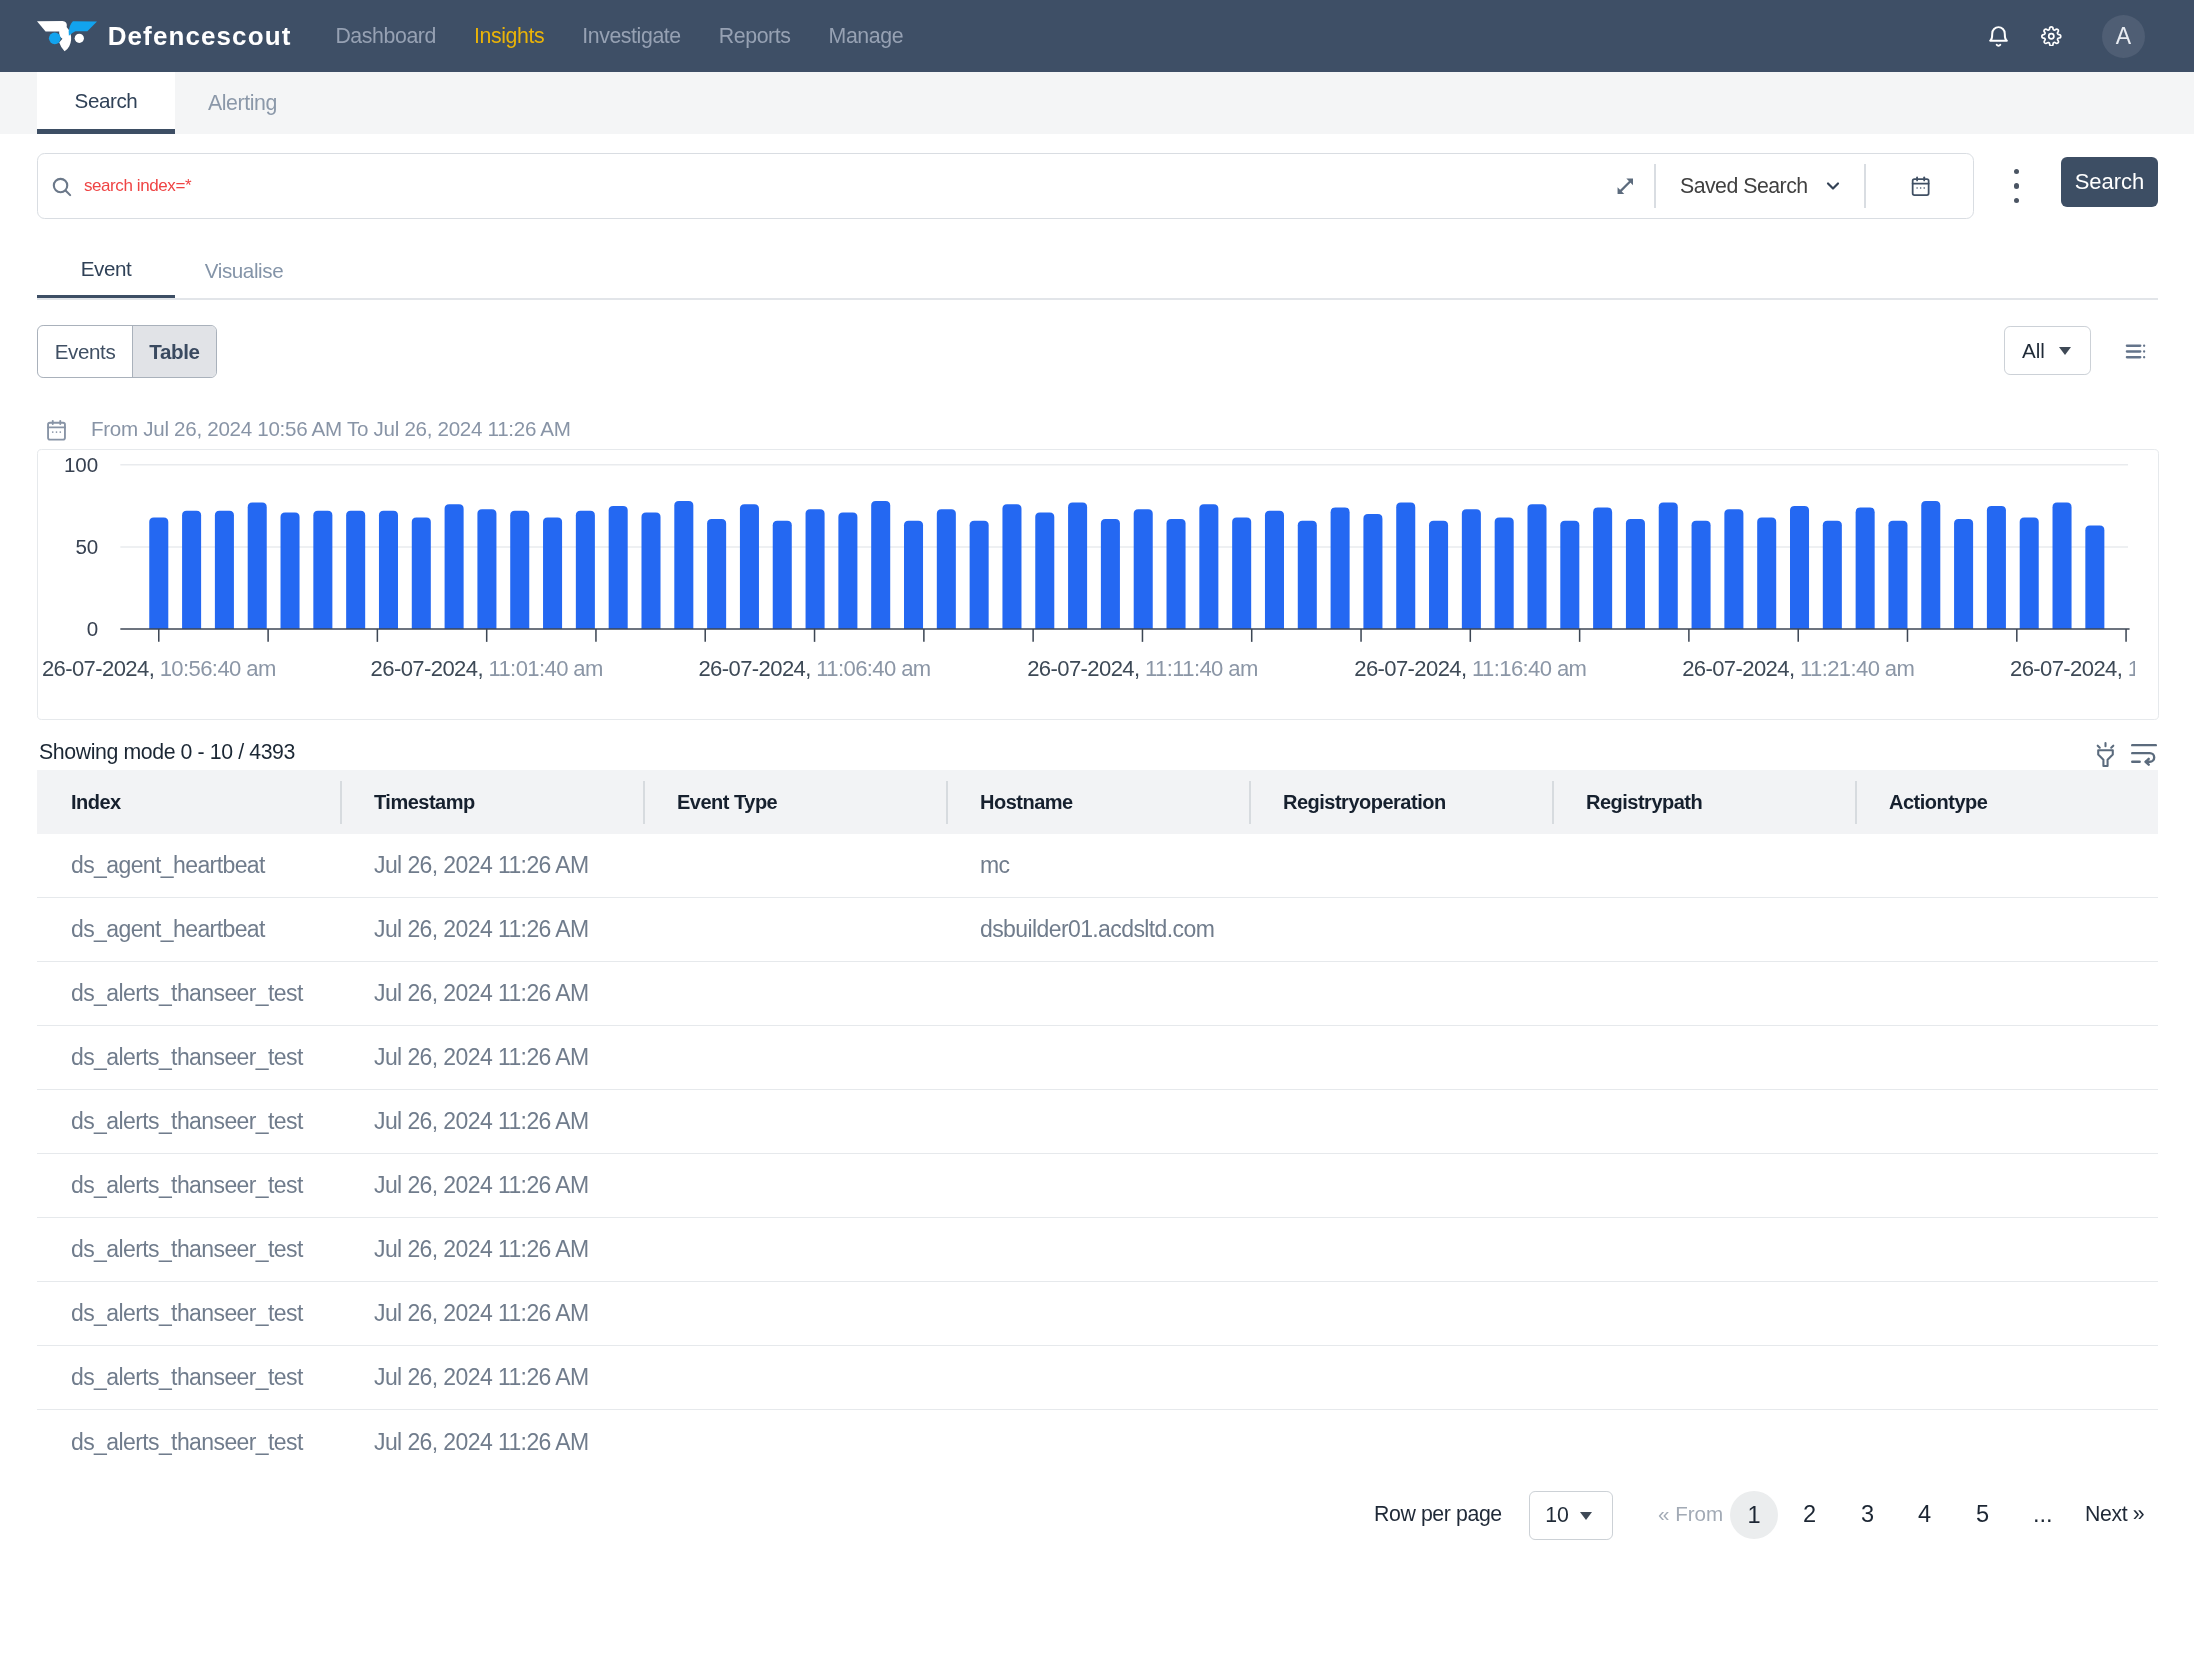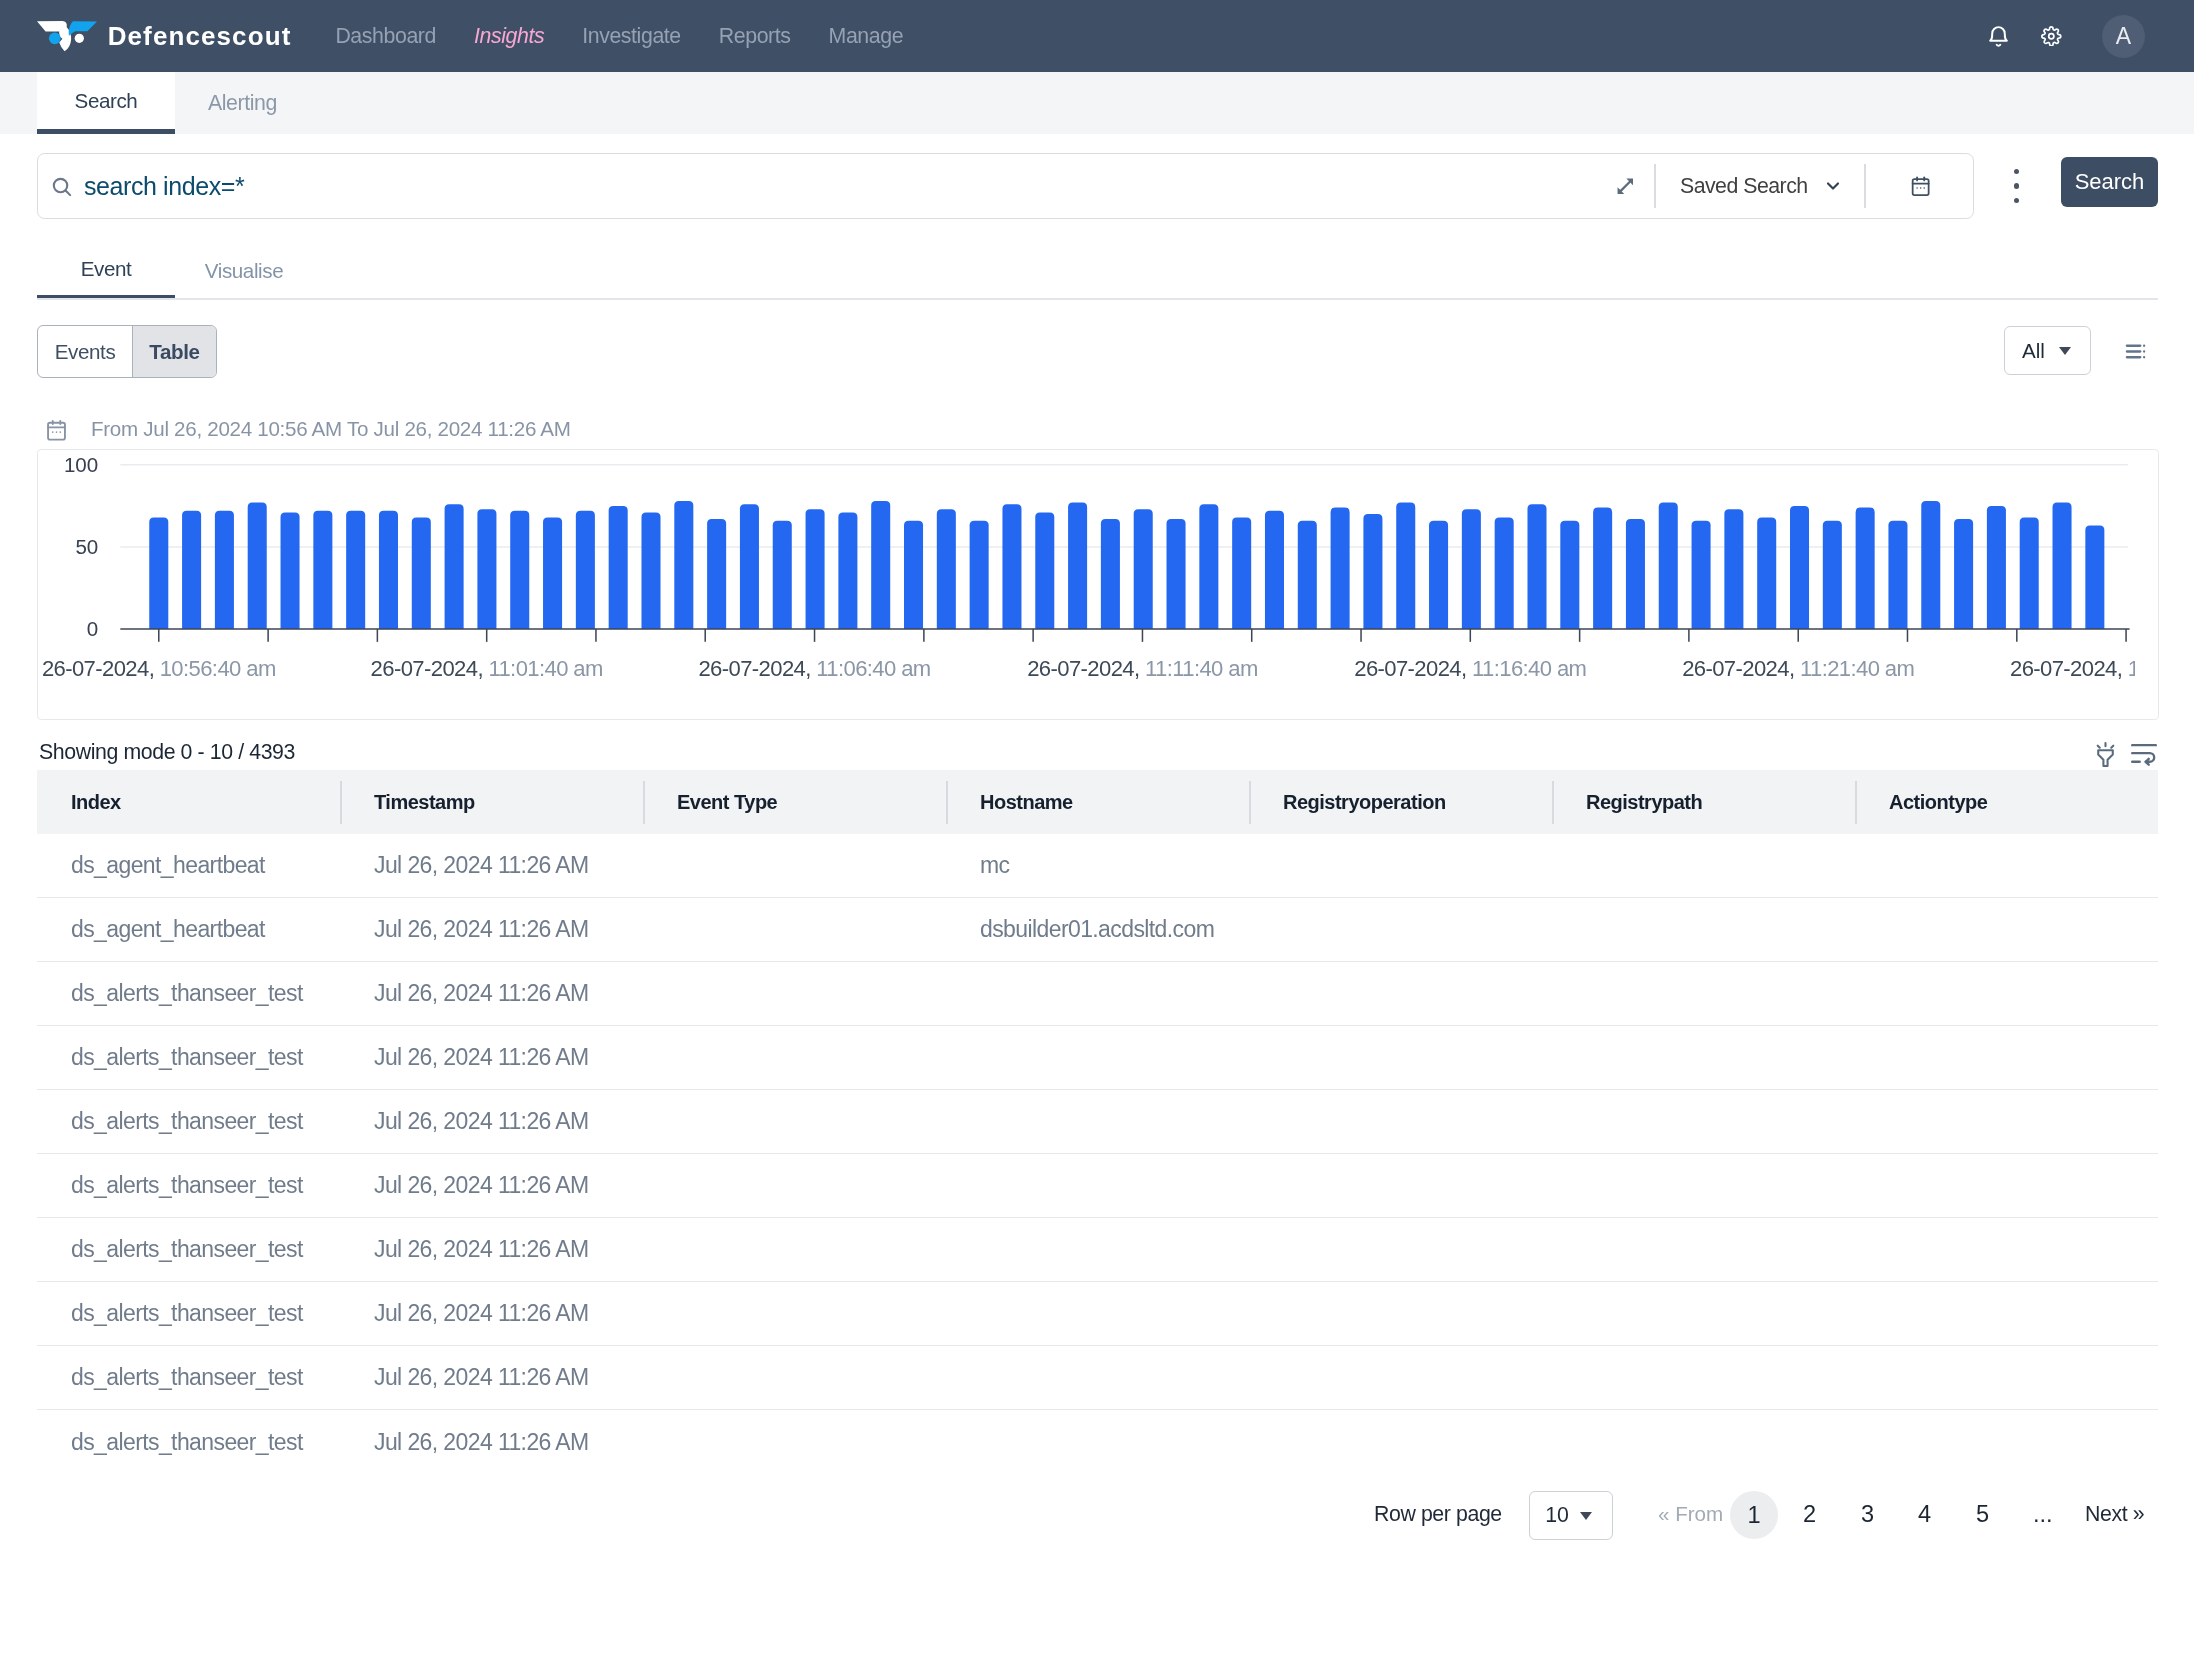--- a/index.html
+++ b/index.html
@@ -3,36 +3,36 @@
 <style>
 * { margin:0; padding:0; box-sizing:border-box; }
 html,body { width:2194px; height:1676px; background:#fff; font-family:"Liberation Sans", sans-serif; }
 #page { position:relative; width:2194px; height:1676px; overflow:hidden; background:#fff; }
 .abs { position:absolute; }
 
 
 #nav { left:0; top:0; width:2194px; height:72px; background:#3e4f66; display:flex; align-items:center; }
 #brand { color:#fff; font-size:26px; font-weight:bold; letter-spacing:1.1px; margin-left:10.7px; }
 .navitem { font-size:21.3px; letter-spacing:-0.4px; color:#96a1b3; margin-left:38px; }
-.navitem.active { color:#f9a8d4;font-style:italic; }
+.navitem.active { color:#eab308; }
 #avatar { width:43px; height:43px; border-radius:50%; background:#4f5e74; color:#e8ecf2; font-size:23px;
   display:flex; align-items:center; justify-content:center; }
 
 
 #tabstrip { left:0; top:72px; width:2194px; height:62px; background:#f4f5f6; }
 #tab-search { position:absolute; left:37px; top:0; width:138px; height:62px; background:#fff;
   display:flex; align-items:center; justify-content:center; font-size:20.6px; letter-spacing:-0.4px; color:#2f4157;
   border-bottom:5.3px solid #3d4e64; }
 #tab-alert { position:absolute; left:174px; top:0; width:137px; height:62px;
   display:flex; align-items:center; justify-content:center; font-size:21.3px; letter-spacing:-0.4px; color:#8b98a9; }
 
 
 #searchbox { left:37px; top:153px; width:1937px; height:66px; border:1.5px solid #d9dde2; border-radius:7.6px;
   background:#fff; display:flex; align-items:center; }
-#searchtext { font-size:25px; letter-spacing:-0.4px; color:#0c4a6e; margin-left:10.7px; }
+#searchtext { font-size:17px; letter-spacing:-0.4px; color:#ef4444; margin-left:10.7px; }
 .vdivider { width:1.5px; height:44px; background:#d9dde2; }
 #searchbtn { left:2061px; top:157px; width:97px; height:50px; background:#3d4e64; border-radius:6.1px;
   color:#fff; font-size:22px; display:flex; align-items:center; justify-content:center; }
 
 
 #evtabs { left:37px; top:242px; width:2121px; height:60px; }
 #evtab-line { position:absolute; left:0; top:56px; width:2121px; height:1.5px; background:#e2e5e9; }
 .evtab { position:absolute; top:0; height:58px; width:138px; display:flex; align-items:center; justify-content:center;
   font-size:20.6px; letter-spacing:-0.4px; }
 

